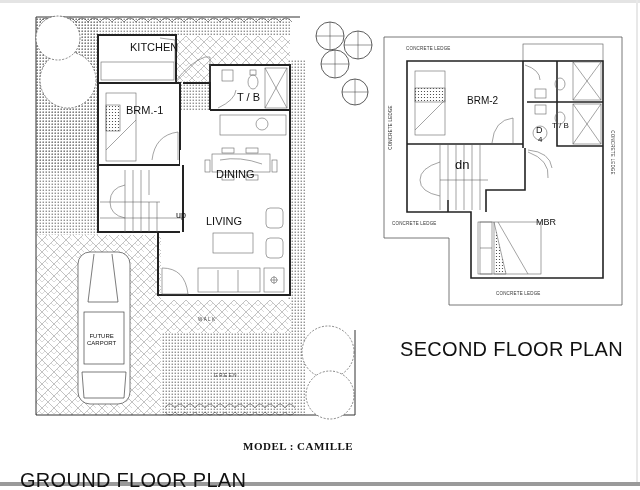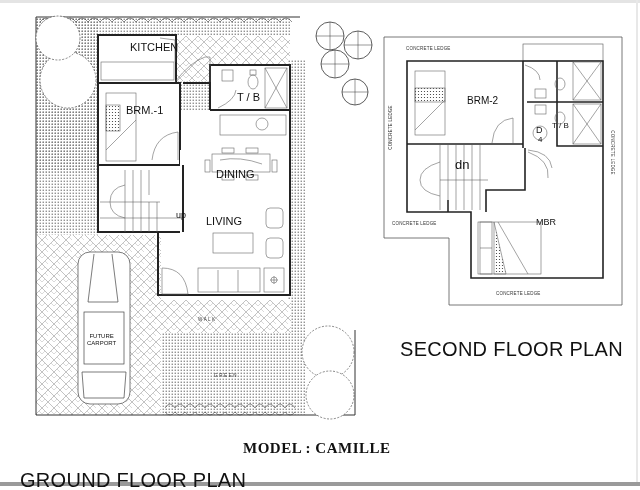--- a/index.html
+++ b/index.html
@@ -8,21 +8,21 @@
   .frame-top { position:absolute; left:0; top:0; width:640px; height:3px; background:#e4e4e4; }
   .frame-bottom { position:absolute; left:0; top:482px; width:640px; height:4px; background:#9a9a9a; }
   .frame-right { position:absolute; left:636px; top:0; width:2px; height:486px; background:#e8e8e8; }
   svg { position:absolute; left:0; top:0; }
   .lbl { position:absolute; white-space:nowrap; color:#111; }
   .room { font-size:11px; }
   .tiny { font-size:4.5px; letter-spacing:0.2px; color:#333; }
   .vert { transform:rotate(-90deg); transform-origin:center; }
   .vert-r { transform:rotate(90deg); transform-origin:center; }
   .title { font-size:20px; letter-spacing:0.3px; }
-  .model { font-family:"Liberation Serif", serif; font-weight:bold; font-size:15px; letter-spacing:0.5px; }
+  .model { font-family:"Liberation Serif", serif; font-weight:bold; font-size:11px; letter-spacing:0.5px; }
 </style>
 </head>
 <body>
 
 <div class="frame-top"></div>
 <div class="frame-right"></div>
 <div class="frame-bottom"></div>
 
 <svg width="640" height="490" viewBox="0 0 640 490">
   <defs>

